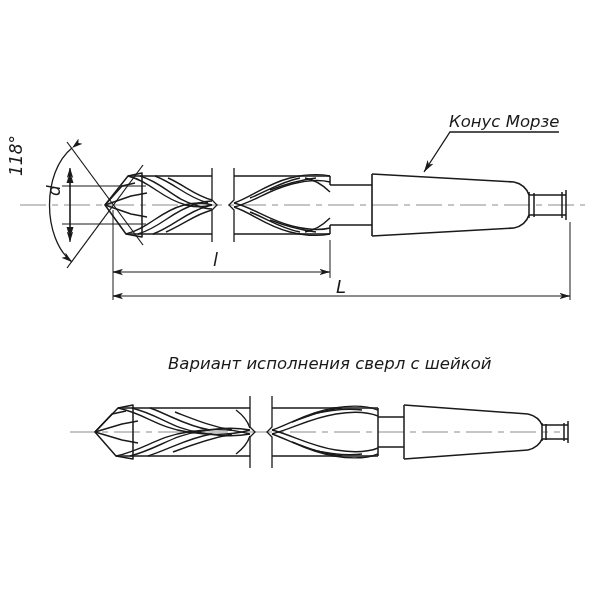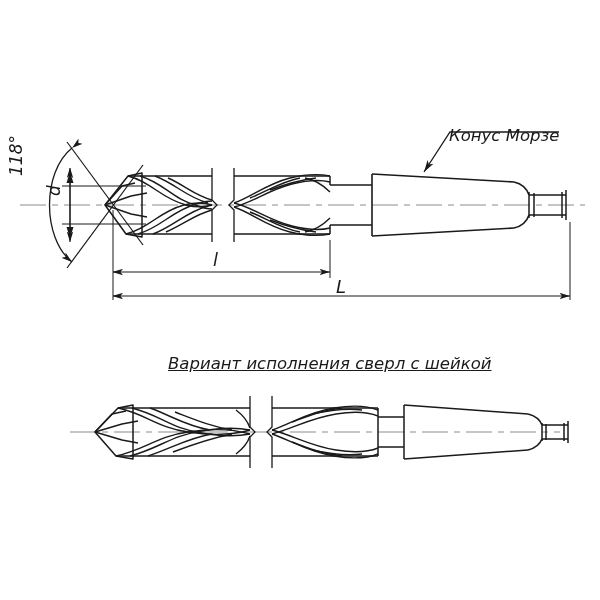--- a/index.html
+++ b/index.html
@@ -49,28 +49,27 @@
     top: 249px;
     font-size: 18px;
   }
   #label-L {
     left: 336px;
     top: 276px;
     font-size: 18px;
   }
   #label-morse {
     left: 449px;
-    top: 126px;
+    top: 112px;
     font-size: 16.5px;
   }
   #label-variant {
     left: 168px;
     top: 354px;
     font-size: 16.5px;
-    text-decoration: underline;
   }
 </style>
 </head>
 <body>
 
 <div id="page">
 
   <svg id="drawing" viewBox="0 0 600 600">
 
     <defs>

